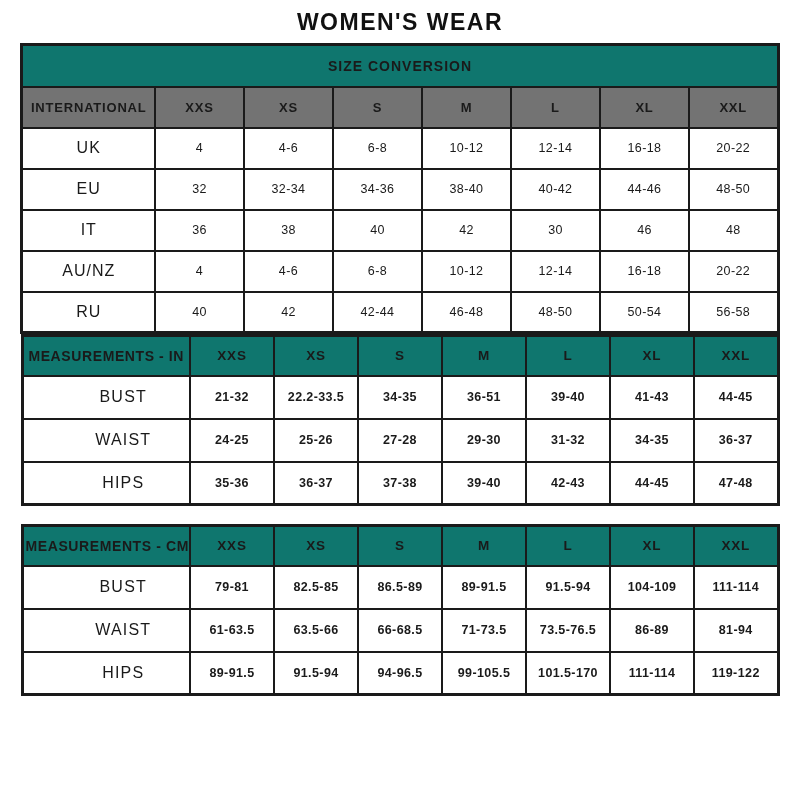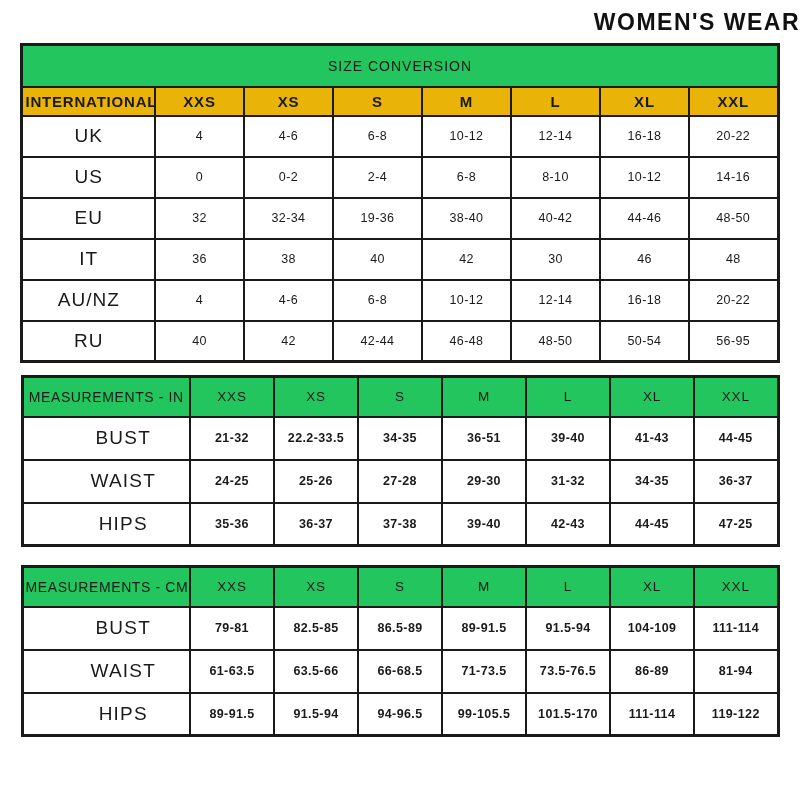--- a/index.html
+++ b/index.html
@@ -10,76 +10,76 @@
     height: 800px;
     background: #ffffff;
     font-family: "Liberation Sans", "DejaVu Sans", sans-serif;
     color: #1a1a1a;
     overflow: hidden;
   }
   .page-title {
     margin: 0;
     padding-top: 9px;
     height: 34px;
-    text-align: right;
+    text-align: center;
     font-size: 23px;
     font-weight: 700;
     letter-spacing: 1.5px;
     color: #111111;
   }
   table {
     border-collapse: collapse;
     table-layout: fixed;
     width: 756px;
     margin: 0 auto;
     border: 3px solid #1a1a1a;
   }
   .t1 { margin-top: 9px; }
-  .t2 { margin-top: 12px; }
+  .t2 { margin-top: 0; }
   .t3 { margin-top: 18px; }
   td {
     border: 2px solid #1a1a1a;
     text-align: center;
     vertical-align: middle;
     padding: 0 2px;
     overflow: hidden;
     white-space: nowrap;
   }
   
   .caption-cell,
   .m-head td {
-    background: #22c55e;
-    font-weight: 400;
+    background: #0f766e;
+    font-weight: 700;
   }
   .caption-cell {
     height: 42px;
     font-size: 14px;
     letter-spacing: 1px;
   }
   .t1 .col-head td {
-    height: 29px;
+    height: 41px;
     font-weight: 700;
-    font-size: 15px;
+    font-size: 13px;
     letter-spacing: 0.8px;
-    background: #eab308;
+    background: #737373;
   }
   .m-head td {
     height: 40px;
     font-size: 13.5px;
     letter-spacing: 0.8px;
   }
   .m-head .m-title {
     font-size: 14px;
     letter-spacing: 0.6px;
   }
   
   .t1 tbody td { height: 41px; }
   .t2 tbody td, .t3 tbody td { height: 43px; font-weight: bold; }
   .row-label {
-    font-size: 19px;
+    font-size: 16px;
     font-weight: 400;
     letter-spacing: 1px;
   }
   .t2 .row-label, .t3 .row-label {
     font-weight: 500;
     letter-spacing: 1.2px;
     padding-left: 36px;
   }
   .value-cell {
     font-size: 12.5px;
@@ -123,34 +123,24 @@
         <td class="row-label">UK</td>
         <td class="value-cell">4</td>
         <td class="value-cell">4-6</td>
         <td class="value-cell">6-8</td>
         <td class="value-cell">10-12</td>
         <td class="value-cell">12-14</td>
         <td class="value-cell">16-18</td>
         <td class="value-cell">20-22</td>
       </tr>
       <tr>
-        <td class="row-label">US</td>
-        <td class="value-cell">0</td>
-        <td class="value-cell">0-2</td>
-        <td class="value-cell">2-4</td>
-        <td class="value-cell">6-8</td>
-        <td class="value-cell">8-10</td>
-        <td class="value-cell">10-12</td>
-        <td class="value-cell">14-16</td>
-      </tr>
-      <tr>
         <td class="row-label">EU</td>
         <td class="value-cell">32</td>
         <td class="value-cell">32-34</td>
-        <td class="value-cell">19-36</td>
+        <td class="value-cell">34-36</td>
         <td class="value-cell">38-40</td>
         <td class="value-cell">40-42</td>
         <td class="value-cell">44-46</td>
         <td class="value-cell">48-50</td>
       </tr>
       <tr>
         <td class="row-label">IT</td>
         <td class="value-cell">36</td>
         <td class="value-cell">38</td>
         <td class="value-cell">40</td>
@@ -170,21 +160,21 @@
         <td class="value-cell">20-22</td>
       </tr>
       <tr>
         <td class="row-label">RU</td>
         <td class="value-cell">40</td>
         <td class="value-cell">42</td>
         <td class="value-cell">42-44</td>
         <td class="value-cell">46-48</td>
         <td class="value-cell">48-50</td>
         <td class="value-cell">50-54</td>
-        <td class="value-cell">56-95</td>
+        <td class="value-cell">56-58</td>
       </tr>
     </tbody>
 </table>
 
 <table class="t2">
   <colgroup>
     <col style="width:168px">
       <col style="width:84px">
       <col style="width:84px">
       <col style="width:84px">
@@ -227,21 +217,21 @@
         <td class="value-cell">36-37</td>
       </tr>
       <tr>
         <td class="row-label">HIPS</td>
         <td class="value-cell">35-36</td>
         <td class="value-cell">36-37</td>
         <td class="value-cell">37-38</td>
         <td class="value-cell">39-40</td>
         <td class="value-cell">42-43</td>
         <td class="value-cell">44-45</td>
-        <td class="value-cell">47-25</td>
+        <td class="value-cell">47-48</td>
       </tr>
     </tbody>
 </table>
 
 <table class="t3">
   <colgroup>
     <col style="width:168px">
       <col style="width:84px">
       <col style="width:84px">
       <col style="width:84px">

